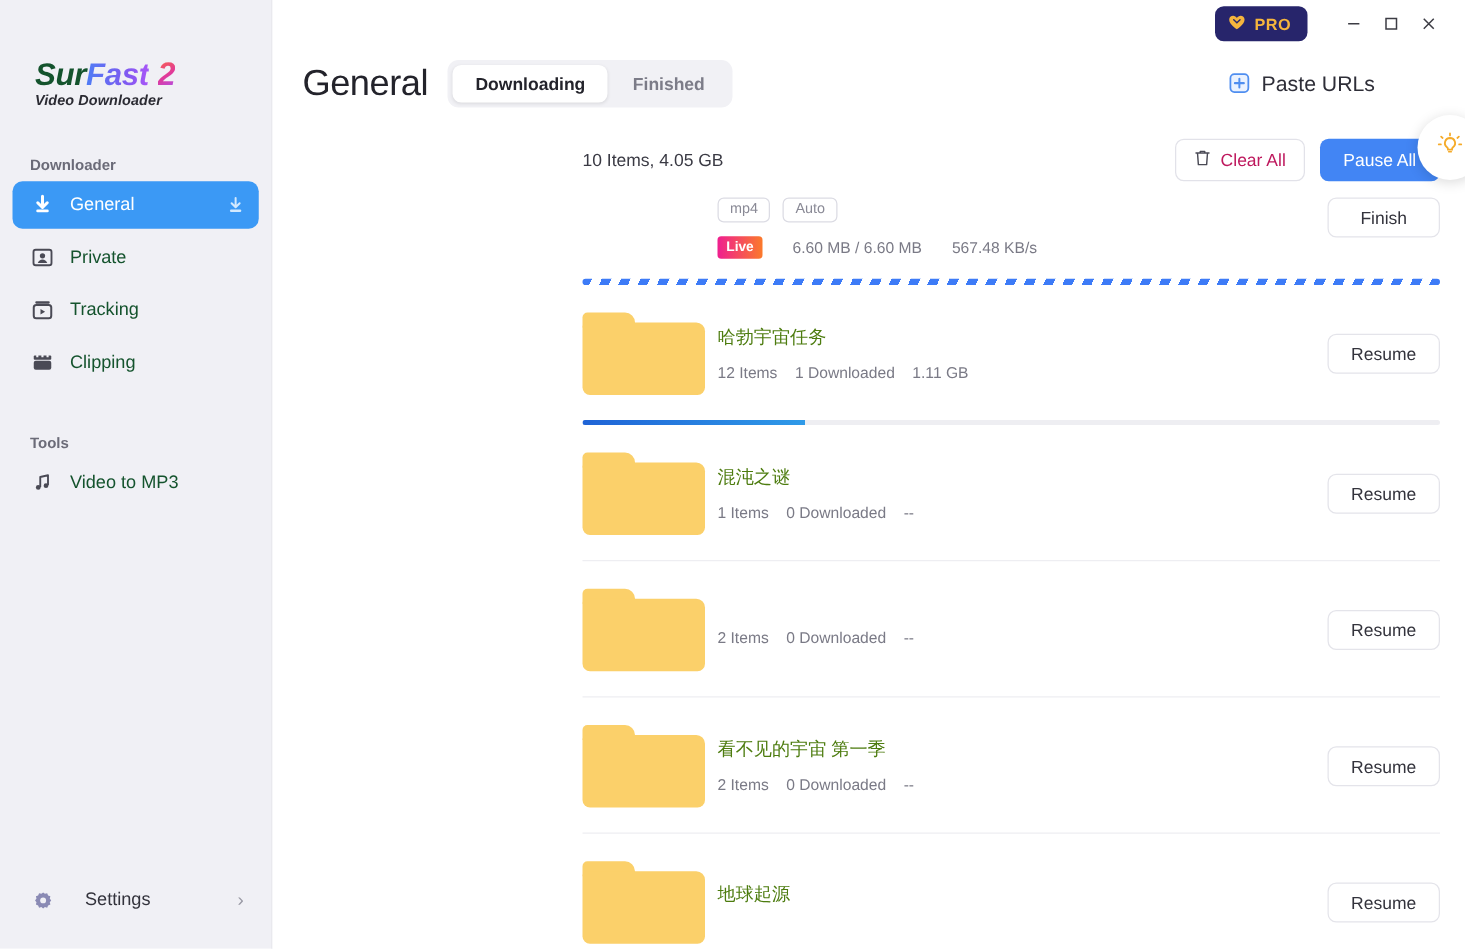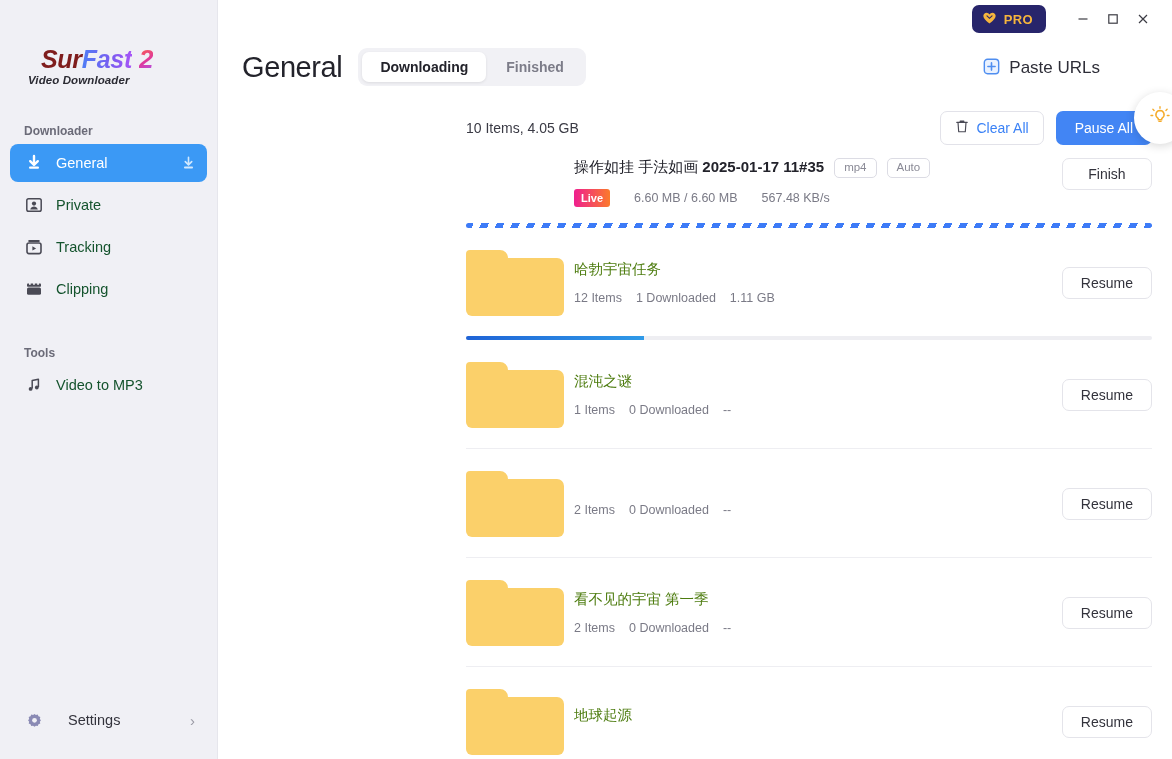--- a/index.html
+++ b/index.html
@@ -18,21 +18,21 @@
     flex: 0 0 218px;
     position: relative;
     border-right: 1px solid #e6e6ec;
   }
   .brand { padding: 46px 0 0 28px; }
   .brand-top {
     font-size: 25px; font-weight: bold; font-style: italic;
     letter-spacing: -0.3px; line-height: 1;
     display: flex; align-items: baseline; gap: 7px;
   }
-  .brand-sur { color: #7f1d1d; margin-left: 13px; }
+  .brand-sur { color: #14532d; }
   .brand-fast {
     background: linear-gradient(90deg,#4f7df5 0%,#7b5bf0 60%,#a855f7 100%);
     -webkit-background-clip: text; background-clip: text; color: transparent;
   }
   .brand-two {
     font-size: 26px; font-weight: bold;
     background: linear-gradient(150deg,#ff6a3d 0%,#e0399a 55%,#a855f7 100%);
     -webkit-background-clip: text; background-clip: text; color: transparent;
   }
   .brand-sub {
@@ -113,21 +113,21 @@
 
   .toolbar {
     display: flex; align-items: center;
     padding: 22px 20px 0 8px; margin-left: 240px; margin-right: 0;
     position: relative; height: 58px;
   }
   .count-text { font-size: 14px; color: #3a3a44; flex: 1; }
   .btn-clear {
     height: 34px; padding: 0 14px; border: 1px solid #e2e2e9;
     border-radius: 7px; background: #fff; display: flex;
-    align-items: center; gap: 7px; font-size: 14px; color: #3b82f6;
+    align-items: center; gap: 7px; font-size: 14px; color: #be185d;
     cursor: pointer; margin-right: 12px;
   }
   .btn-pause {
     height: 34px; padding: 17px 19px; border-radius: 7px;
     background: #4285f4; color: #fff; font-size: 14px;
     display: flex; align-items: center; cursor: pointer;
   }
 
   .list { padding: 0 20px 0 248px; }
 
@@ -348,24 +348,20 @@
       <div class="btn-pause">
         <span>Pause All</span>
       </div>
     </div>
 
     <div class="list">
 
       <div class="live-row">
         <div class="live-main">
           <div class="live-title-line">
-            <div class="live-title">
-              <span class="cjk">操作如挂 手法如画</span>
-              <span>2025-01-17 11#35</span>
-            </div>
             <span class="pill">mp4</span>
             <span class="pill">Auto</span>
           </div>
           <div class="live-meta">
             <span class="live-badge">Live</span>
             <span class="live-size">6.60 MB / 6.60 MB</span>
             <span class="live-speed">567.48 KB/s</span>
           </div>
         </div>
         <div class="btn-ghost">Finish</div>

